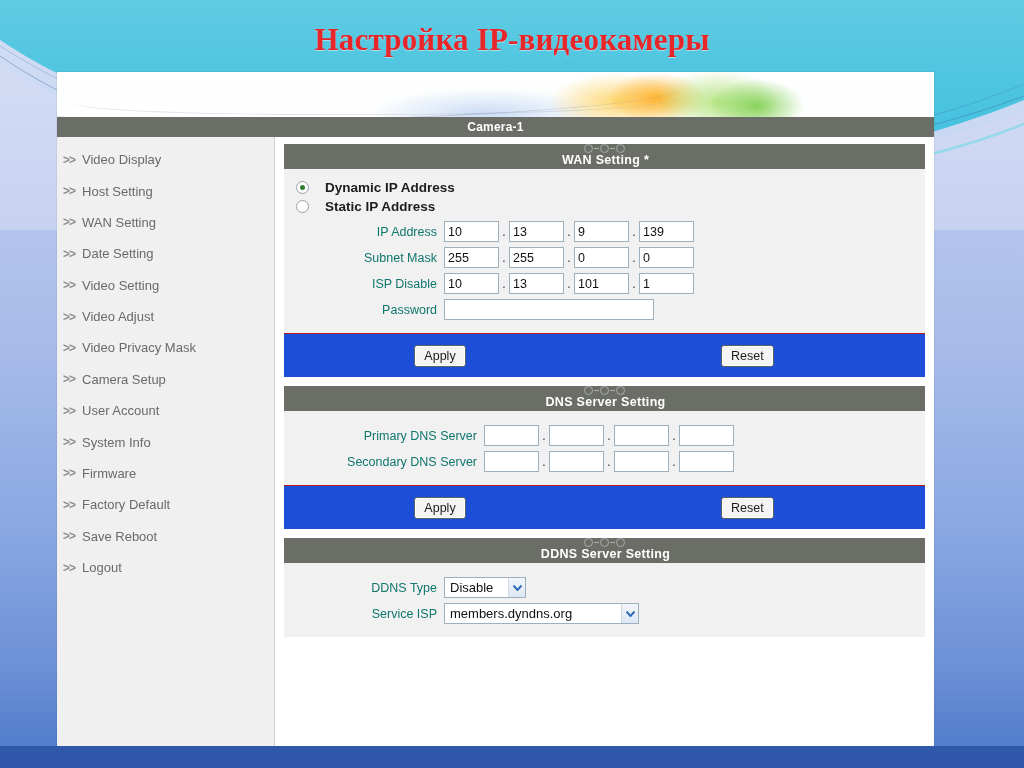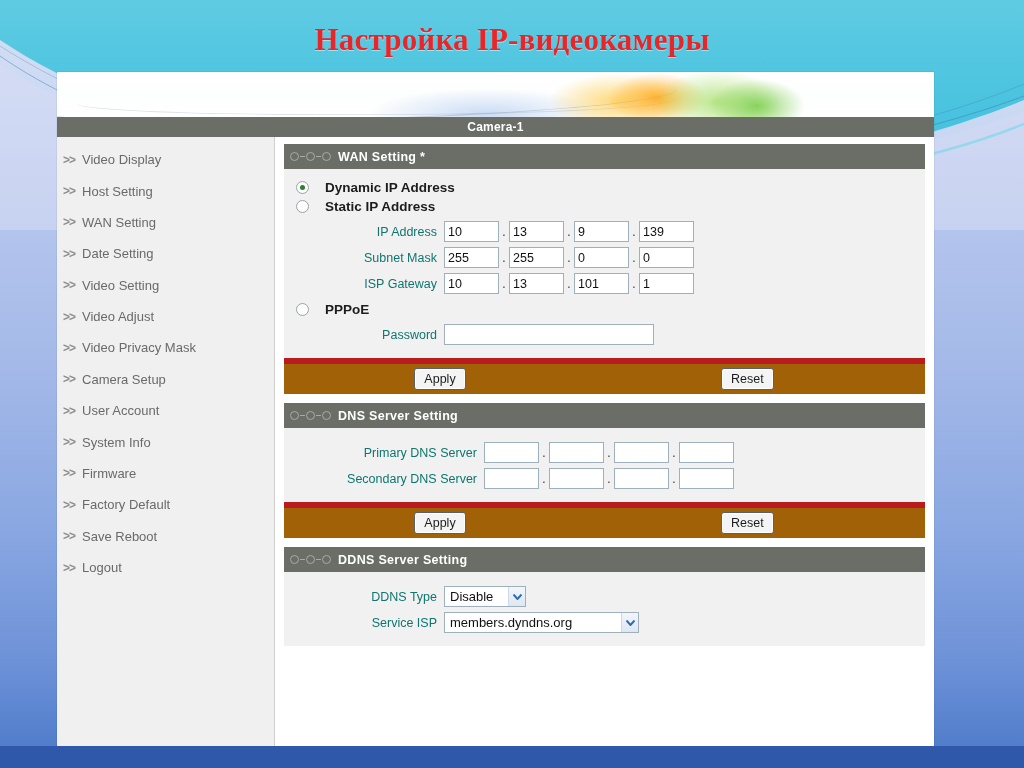--- a/index.html
+++ b/index.html
@@ -96,21 +96,21 @@
   #content {
     flex:1; background:#ffffff;
     padding:7px 9px 0 9px;
     overflow:hidden;
   }
 
   .section { margin-bottom:0; }
   .sec-head {
     height:25px; background:#6b6d67; color:#ffffff;
     display:flex; align-items:center; gap:0;
-    font-size:12.5px; font-weight:bold; letter-spacing:.3px;
+    font-size:12.5px; font-weight:bold; letter-spacing:.3px;flex-direction:column;
   }
   .link-icon { width:52px; display:flex; align-items:center; justify-content:center; gap:1px; }
   .link-icon i {
     display:block; width:9px; height:9px; border:1.4px solid #a9aba6;
     border-radius:50%; background:transparent;
   }
   .link-icon b { display:block; width:5px; height:1.6px; background:#a9aba6; }
   .sec-title { padding-left:2px; }
 
   .sec-body { background:#f1f1f1; padding:9px 0 8px 0; }
@@ -137,22 +137,22 @@
     font-size:12.5px; font-family:"Liberation Sans", sans-serif;
     padding:0 3px; color:#111; outline:none;
   }
   .dot { width:10px; text-align:center; font-size:12px; color:#333; }
   .wideinput {
     width:210px; height:21px; border:1px solid #9fb0bd; background:#ffffff;
     font-size:12.5px; padding:0 3px; outline:none;
   }
 
   .btn-row {
-    background:#a16207; border-top:6px solid #b91c1c;
-    height:36px; display:flex; align-items:center;
+    background:#1d4ed8; border-top:1px solid #b91c1c;
+    height:44px; display:flex; align-items:center;
     padding:0 0 0 130px; position:relative;
   }
   .btn {
     min-width:52px; height:22px; padding:0 9px;
     border:1px solid #5b6066; background:#f4f4f4; border-radius:3px;
     font-size:12.5px; color:#1c1c1c; cursor:pointer;
     box-shadow:inset 0 0 0 1px #ffffff;
   }
   .btn-reset { position:absolute; left:437px; }
 
@@ -311,34 +311,30 @@
             <input class="octet" value="255" style="">
             <span class="dot">.</span>
             <input class="octet" value="255" style="">
             <span class="dot">.</span>
             <input class="octet" value="0" style="">
             <span class="dot">.</span>
             <input class="octet" value="0" style="">
           </div>
 
           <div class="field-row">
-            <span class="field-label">ISP Gateway</span>
+            <span class="field-label">ISP Disable</span>
             <input class="octet" value="10" style="">
             <span class="dot">.</span>
             <input class="octet" value="13" style="">
             <span class="dot">.</span>
             <input class="octet" value="101" style="">
             <span class="dot">.</span>
             <input class="octet" value="1" style="">
           </div>
 
-          <div class="radio-row" style="margin-top:6px">
-            <span class="radio"></span>
-            <span class="radio-label">PPPoE</span>
-          </div>
 
           <div class="field-row">
             <span class="field-label">Password</span>
             <input class="wideinput" type="password" value="" style="">
           </div>
         </div>
 
         <div class="btn-row">
           <button class="btn">Apply</button>
           <button class="btn btn-reset">Reset</button>

